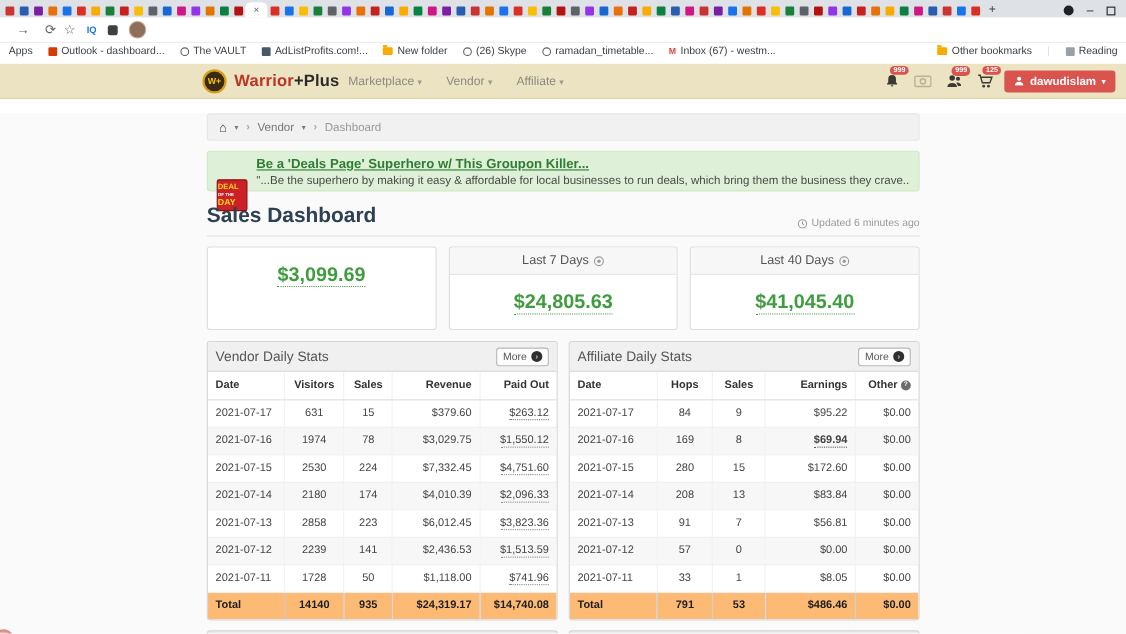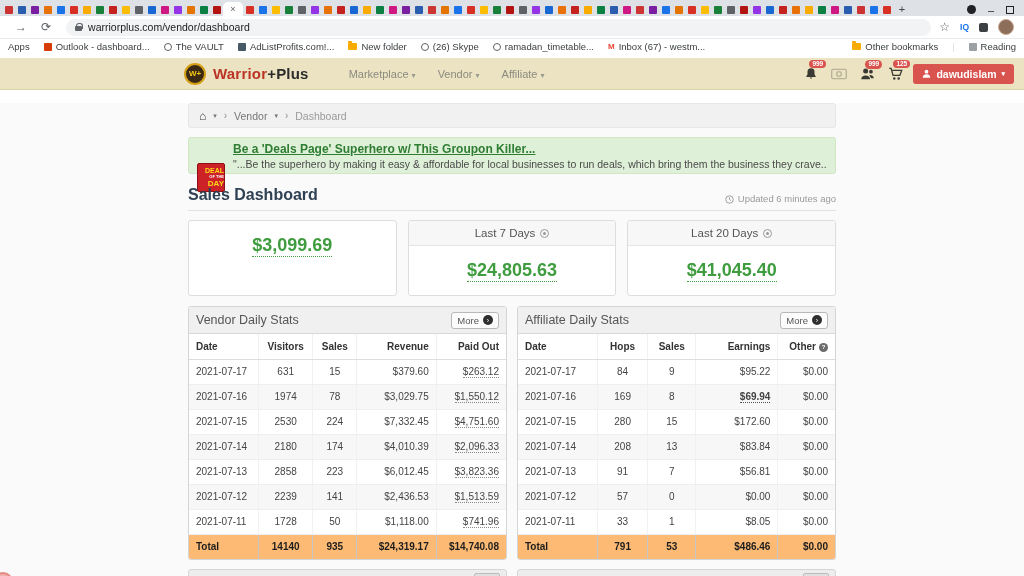--- a/index.html
+++ b/index.html
@@ -37,21 +37,21 @@
   .bm-letter { font-size:8px; font-weight:bold; line-height:8px; }
   .bm-folder { width:9px; height:7px; background:#f9ab00; border-radius:1px; position:relative; }
   .bm-folder:before { content:""; position:absolute; top:-2px; left:0; width:4px; height:2px; background:#f9ab00; border-radius:1px 1px 0 0; }
   .bm-globe { width:8px; height:8px; border-radius:50%; border:1px solid #5f6368; position:relative; }
   .bm-spacer { flex:1; }
   .bm-sep { color:#dadce0; }
   .chrome-gap { height:4px; background:#fff; }
   
   .site-header { height:32px; background:#ebe3c1; border-bottom:1px solid #ddd3a8; display:flex; align-items:center; padding:0 10px 0 184px; }
   .wp-logo { width:22px; height:22px; border-radius:50%; background:#3a2a14; border:2px solid #d4a017; color:#f3c614; font-size:8px; font-weight:bold; display:flex; align-items:center; justify-content:center; margin-right:7px; }
-  .wp-name { font-size:15px; font-weight:bold; letter-spacing:.2px; margin-right:40px; }
+  .wp-name { font-size:15px; font-weight:bold; letter-spacing:.2px; margin-right:8px; }
   .wp-name .red { color:#bb3426; }
   .wp-name .blk { color:#2b2b2b; }
   .hdr-nav { display:flex; gap:22px; }
   .hdr-nav-item { font-size:11px; color:#8b8b80; cursor:pointer; }
   .hdr-nav-item .caret { font-size:8px; color:#9a9a90; }
   .hdr-spacer { flex:1; }
   .hdr-icons { display:flex; align-items:center; gap:13px; margin-right:10px; }
   .hdr-icon-wrap { position:relative; }
   .hdr-badge { position:absolute; top:-7px; left:5px; background:#d9534f; color:#fff; font-size:6.5px; font-weight:bold; padding:1px 3px; border-radius:7px; line-height:1; }
   .icon-svg { display:block; }
@@ -60,29 +60,29 @@
   
   .page-bg { background:#fafafa; height:486px; position:relative; }
   .content { width:648px; margin:0 auto; }
   .breadcrumb-bar { background:#f1f1f1; border:1px solid #e6e6e6; border-radius:3px; height:25px; display:flex; align-items:center; padding:0 10px; gap:7px; font-size:10.5px; color:#999; margin-top:13px; }
   .breadcrumb-bar .home { color:#444; font-size:12px; }
   .breadcrumb-bar .caret { font-size:7px; color:#777; }
   .breadcrumb-bar .sep { color:#aaa; font-weight:bold; font-size:10px; }
   .crumb-link { color:#777; cursor:pointer; }
   .crumb-current { color:#9a9a9a; }
   .deal-banner { background:#dff0d8; border:1px solid #cfe7c2; border-radius:3px; margin-top:9px; height:37px; display:flex; align-items:center; padding:0 8px; gap:8px; }
-  .deal-badge { width:28px; height:29px; background:#cc2127; border:1px solid #8e1014; border-radius:2px; display:flex; flex-direction:column; align-items:flex-end; justify-content:center; line-height:1; flex:none;margin-top:44px; }
+  .deal-badge { width:28px; height:29px; background:#cc2127; border:1px solid #8e1014; border-radius:2px; display:flex; flex-direction:column; align-items:flex-start; justify-content:center; line-height:1; flex:none;margin-top:44px; }
   .deal-badge .l1 { color:#ffd818; font-size:7px; font-weight:bold; }
   .deal-badge .l2 { color:#fff; font-size:4px; font-weight:bold; margin:1px 0; }
   .deal-badge .l3 { color:#ffd818; font-size:8px; font-weight:bold; }
   .deal-text { overflow:hidden; }
   .deal-title { color:#2e7d32; font-size:12px; font-weight:bold; text-decoration:underline; cursor:pointer; white-space:nowrap; }
   .deal-sub { color:#4a4a4a; font-size:10.5px; margin-top:2px; white-space:nowrap; }
   .dash-head { display:flex; align-items:flex-end; justify-content:space-between; margin-top:12px; }
-  .dash-title { color:#2e4053; font-size:16px; font-weight:bold; }
+  .dash-title { color:#2e4053; font-size:19px; font-weight:bold; }
   .dash-updated { color:#9a9a9a; font-size:9.5px; display:flex; align-items:flex-end; gap:4px; }
   .dash-rule { border:none; border-top:1px solid #e2e2e2; margin-top:6px; }
   
   .stat-cards { display:flex; gap:11px; margin-top:9px; }
   .stat-card { flex:1; background:#fff; border:1px solid #ddd; border-radius:3px; overflow:hidden; }
   .stat-card-head { background:#f7f7f7; border-bottom:1px solid #e5e5e5; height:25px; display:flex; align-items:center; justify-content:center; gap:5px; font-size:11.5px; color:#555; }
   .gear-dot { width:9px; height:9px; border:1px solid #9a9a9a; border-radius:50%; position:relative; }
   .gear-dot:after { content:""; position:absolute; left:2px; top:2px; width:3px; height:3px; background:#9a9a9a; border-radius:50%; }
   .stat-card-body { height:49px; display:flex; align-items:center; justify-content:center; }
   .stat-value { color:#3f9c3f; font-size:18px; font-weight:bold; border-bottom:1px dotted #3f9c3f; cursor:pointer; }
@@ -323,24 +323,20 @@
   <div class="win-controls">
     <div class="win-dot"></div>
     <div class="win-min">–</div>
     <div class="win-max"></div>
   </div>
 </div>
 
 <div class="toolbar">
   <span class="nav-glyph">→</span>
   <span class="nav-glyph">⟳</span>
-  <div class="omnibox">
-    <span class="lock-icon"></span>
-    <span class="url-text">warriorplus.com/vendor/dashboard</span>
-  </div>
   <div class="toolbar-right">
     <span class="star-glyph">☆</span>
     <span class="iq-badge">IQ</span>
     <span class="ext-pin"></span>
     <span class="avatar-circle"></span>
   </div>
 </div>
 
 <div class="bookmarks-bar">
   <span class="bm-item">Apps</span>
@@ -485,21 +481,21 @@
           <div class="stat-card-head">
             <span>Last 7 Days</span>
             <span class="gear-dot"></span>
           </div>
           <div class="stat-card-body">
             <span class="stat-value">$24,805.63</span>
           </div>
         </div>
         <div class="stat-card">
           <div class="stat-card-head">
-            <span>Last 20 Days</span>
+            <span>Last 40 Days</span>
             <span class="gear-dot"></span>
           </div>
           <div class="stat-card-body">
             <span class="stat-value">$41,045.40</span>
           </div>
         </div>
       </div>
 
     <div class="panels">
       <div class="panel">

